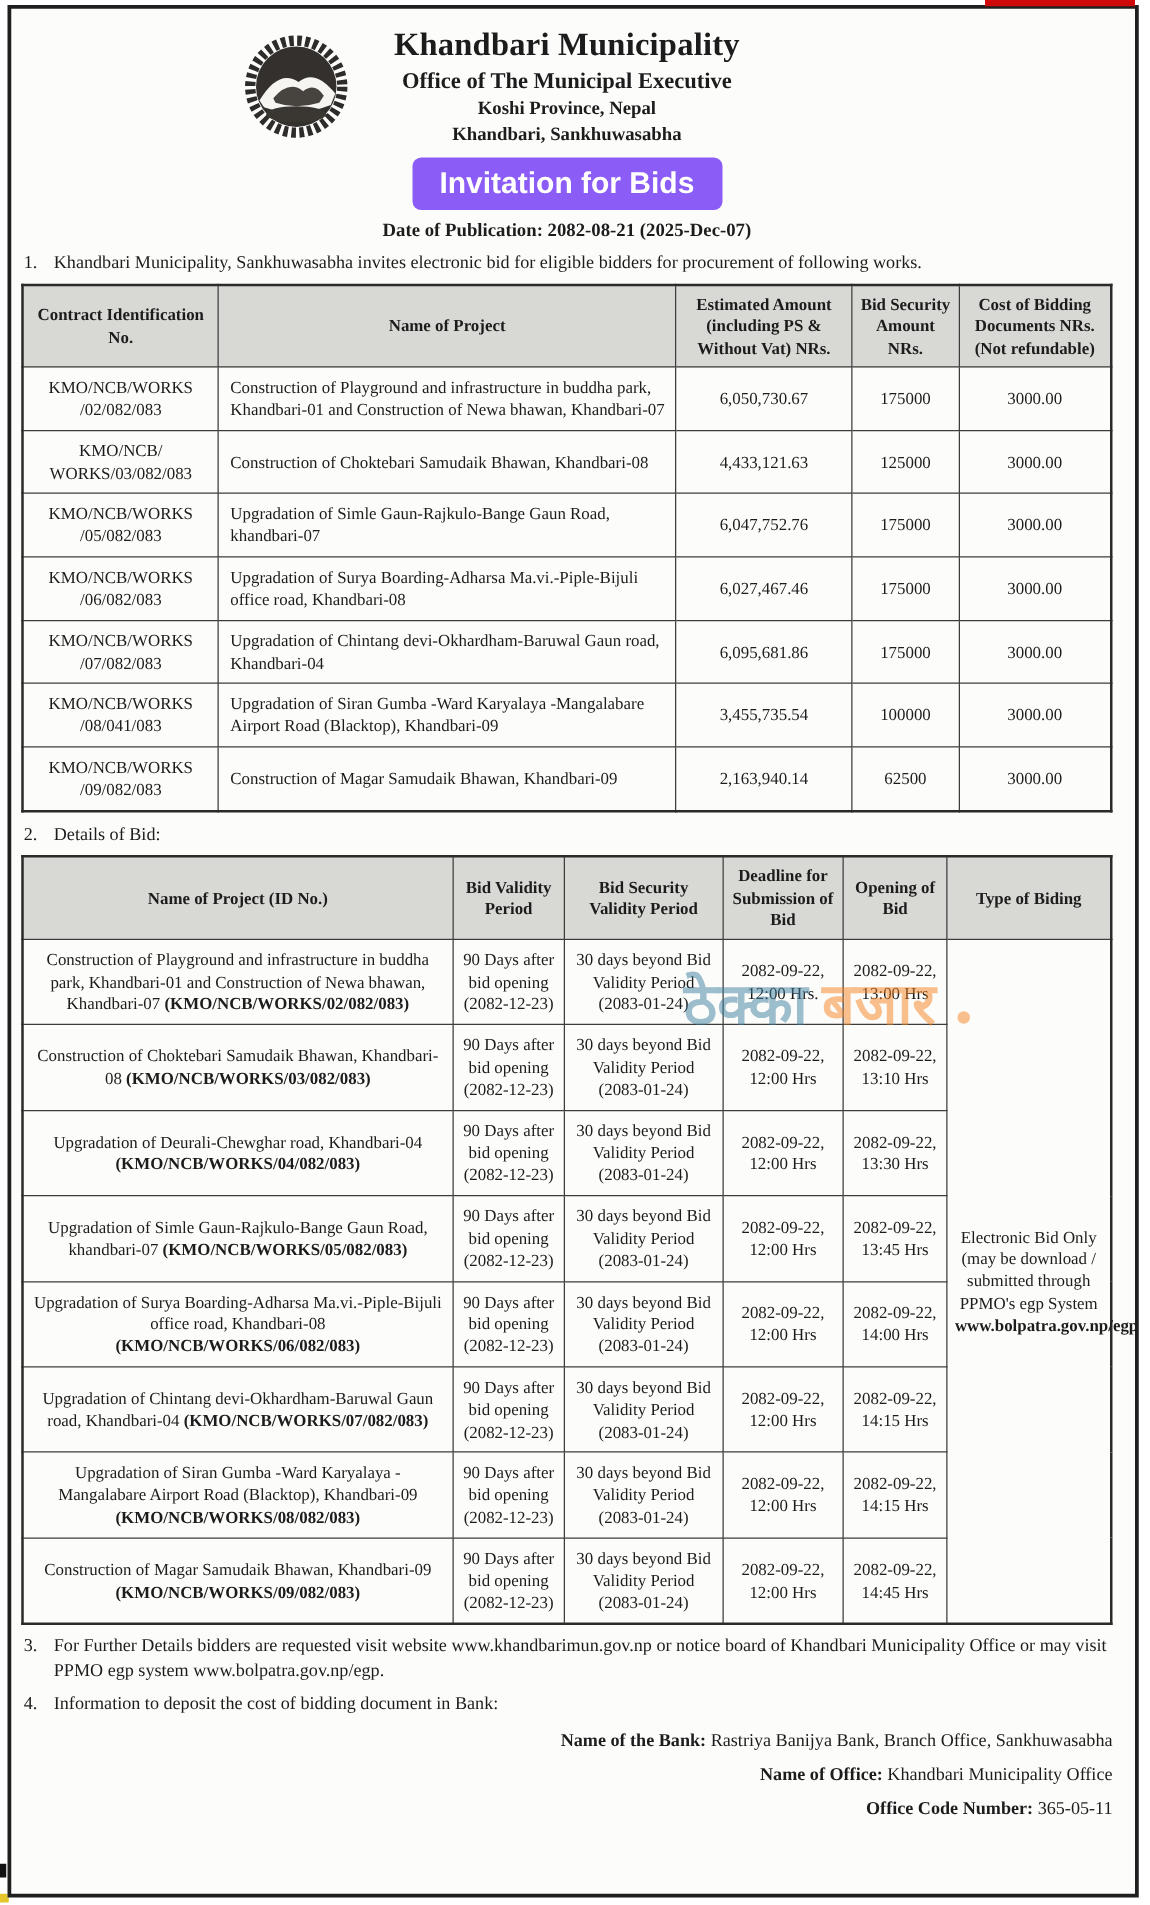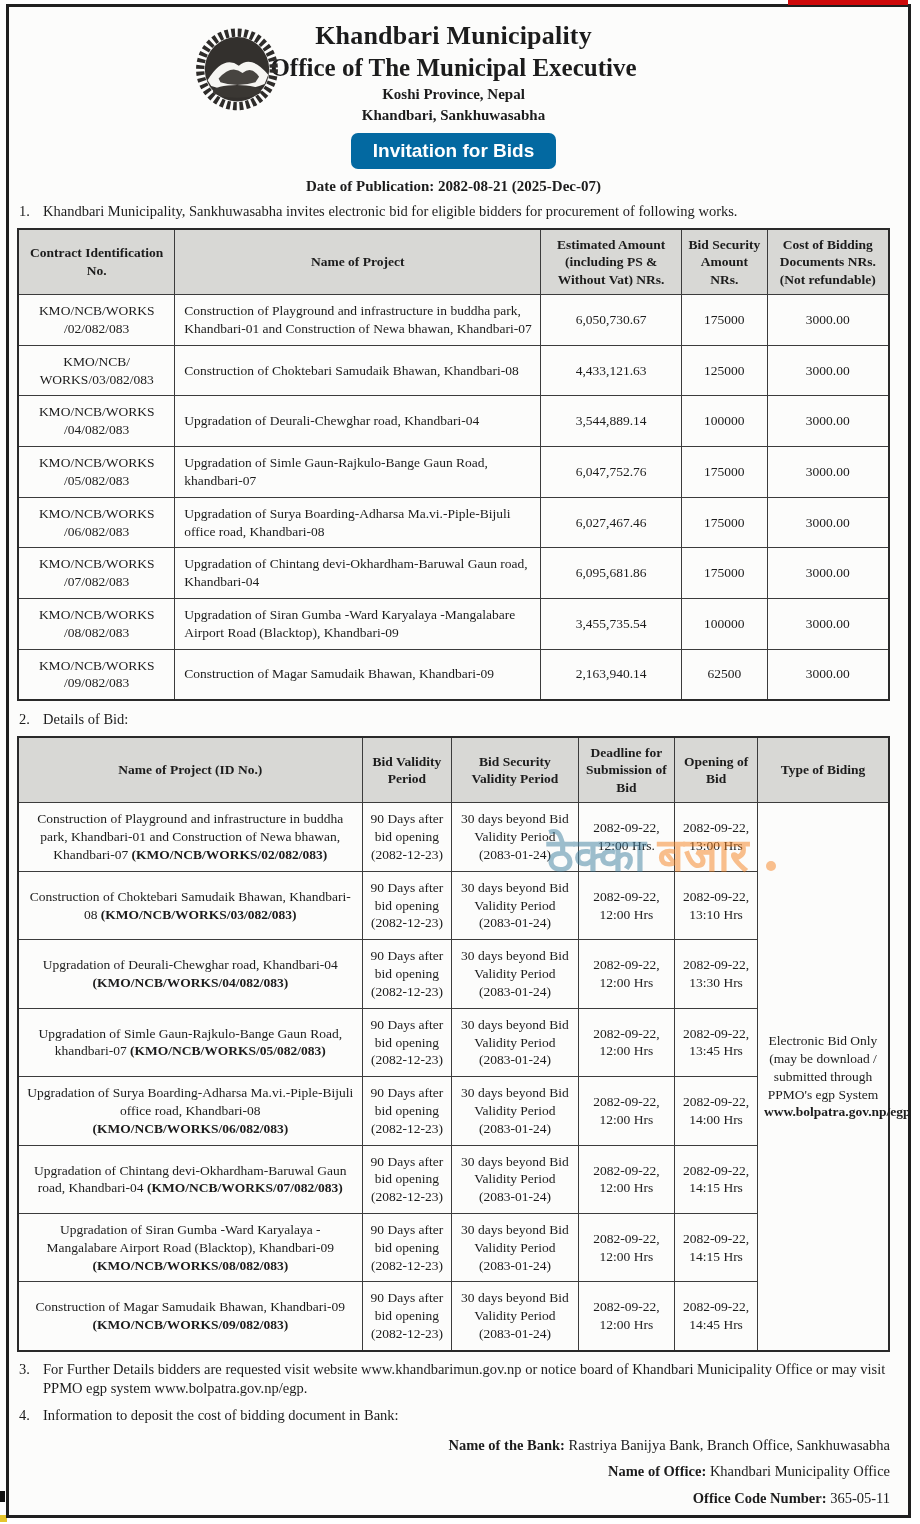--- a/index.html
+++ b/index.html
@@ -5,25 +5,25 @@
   html,body{margin:0;padding:0;background:#ffffff;}
   body{width:920px;height:1524px;position:relative;overflow:hidden;
        font-family:"Liberation Serif", serif;color:#1c1c1c;}
   .red-bar{position:absolute;top:0;right:12px;width:120px;height:5px;background:#cf0a0a;z-index:5;}
   .page{position:absolute;left:6px;top:4px;right:9px;bottom:6px;border:3px solid #1f1f1f;
         background:#fcfcfb;padding:12px 18px 8px 8px;box-sizing:border-box;}
   
   .hdr{position:relative;text-align:center;margin-bottom:4px;}
   .logo{position:absolute;left:170px;top:6px;width:100px;height:92px;}
   .muni{font-size:26px;font-weight:bold;letter-spacing:.2px;margin-top:2px;}
-  .office{font-size:25px;font-weight:bold;margin-top:3px;}
+  .office{font-size:18px;font-weight:bold;margin-top:3px;}
   .addr{font-size:15px;font-weight:bold;margin-top:4px;}
   .badge-wrap{margin-top:9px;}
-  .badge{display:inline-block;background:#0369a1;color:#fff;border-radius:7px;
-         font-family:"Liberation Sans", sans-serif;font-weight:bold;font-size:19px;
+  .badge{display:inline-block;background:#8b5cf6;color:#fff;border-radius:7px;
+         font-family:"Liberation Sans", sans-serif;font-weight:bold;font-size:24px;
          padding:7px 22px;}
   .pubdate{font-size:15px;font-weight:bold;margin-top:9px;}
   
   .numline{display:flex;font-size:14.5px;margin:7px 0 6px 2px;line-height:1.35;}
   .numline .num{width:24px;flex:0 0 24px;}
   .numline .ntext{flex:1;}
   
   table{border-collapse:collapse;width:100%;table-layout:fixed;}
   table, td, th{border:1px solid #3c3c3c;}
   table{border:2px solid #2a2a2a;}
@@ -99,27 +99,20 @@
           <td>3000.00</td>
         </tr>
         <tr>
           <td>KMO/NCB/ WORKS/03/082/083</td>
           <td class="t1-name">Construction of Choktebari Samudaik Bhawan, Khandbari-08</td>
           <td>4,433,121.63</td>
           <td>125000</td>
           <td>3000.00</td>
         </tr>
         <tr>
-          <td>KMO/NCB/WORKS /04/082/083</td>
-          <td class="t1-name">Upgradation of Deurali-Chewghar road, Khandbari-04</td>
-          <td>3,544,889.14</td>
-          <td>100000</td>
-          <td>3000.00</td>
-        </tr>
-        <tr>
           <td>KMO/NCB/WORKS /05/082/083</td>
           <td class="t1-name">Upgradation of Simle Gaun-Rajkulo-Bange Gaun Road, khandbari-07</td>
           <td>6,047,752.76</td>
           <td>175000</td>
           <td>3000.00</td>
         </tr>
         <tr>
           <td>KMO/NCB/WORKS /06/082/083</td>
           <td class="t1-name">Upgradation of Surya Boarding-Adharsa Ma.vi.-Piple-Bijuli office road, Khandbari-08</td>
           <td>6,027,467.46</td>
@@ -127,21 +120,21 @@
           <td>3000.00</td>
         </tr>
         <tr>
           <td>KMO/NCB/WORKS /07/082/083</td>
           <td class="t1-name">Upgradation of Chintang devi-Okhardham-Baruwal Gaun road, Khandbari-04</td>
           <td>6,095,681.86</td>
           <td>175000</td>
           <td>3000.00</td>
         </tr>
         <tr>
-          <td>KMO/NCB/WORKS /08/082/083</td>
+          <td>KMO/NCB/WORKS /08/041/083</td>
           <td class="t1-name">Upgradation of Siran Gumba -Ward Karyalaya -Mangalabare Airport Road (Blacktop), Khandbari-09</td>
           <td>3,455,735.54</td>
           <td>100000</td>
           <td>3000.00</td>
         </tr>
         <tr>
           <td>KMO/NCB/WORKS /09/082/083</td>
           <td class="t1-name">Construction of Magar Samudaik Bhawan, Khandbari-09</td>
           <td>2,163,940.14</td>
           <td>62500</td>

